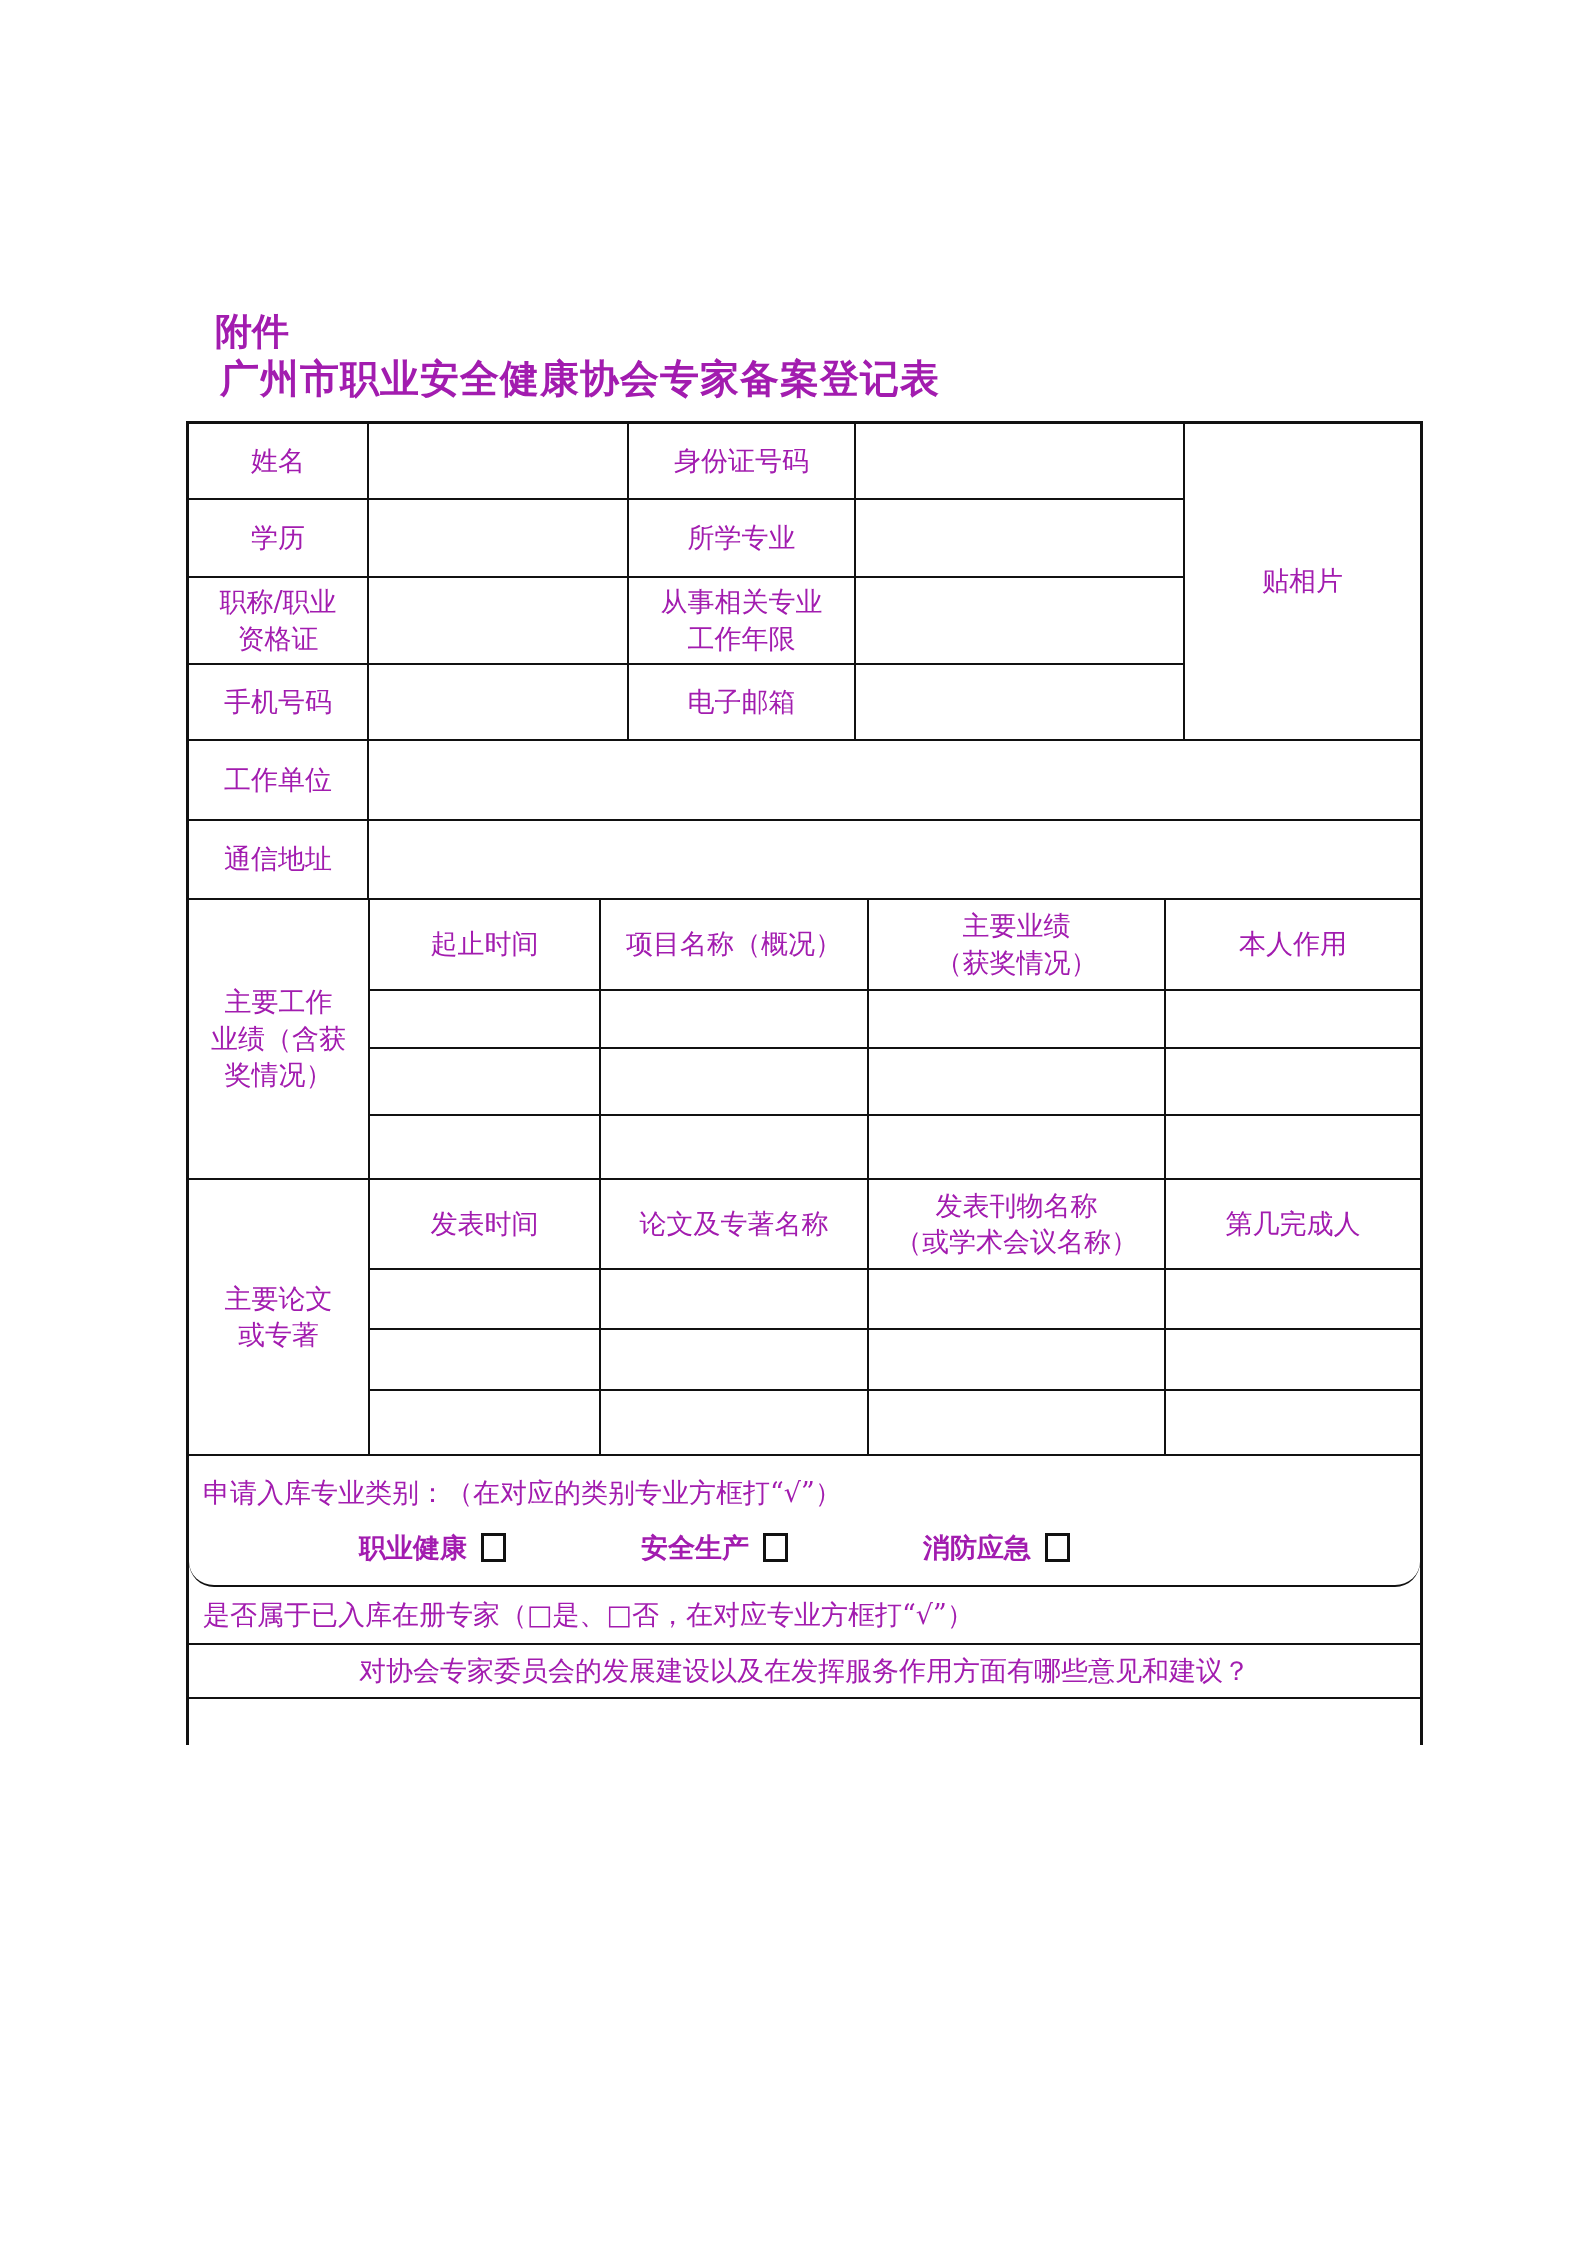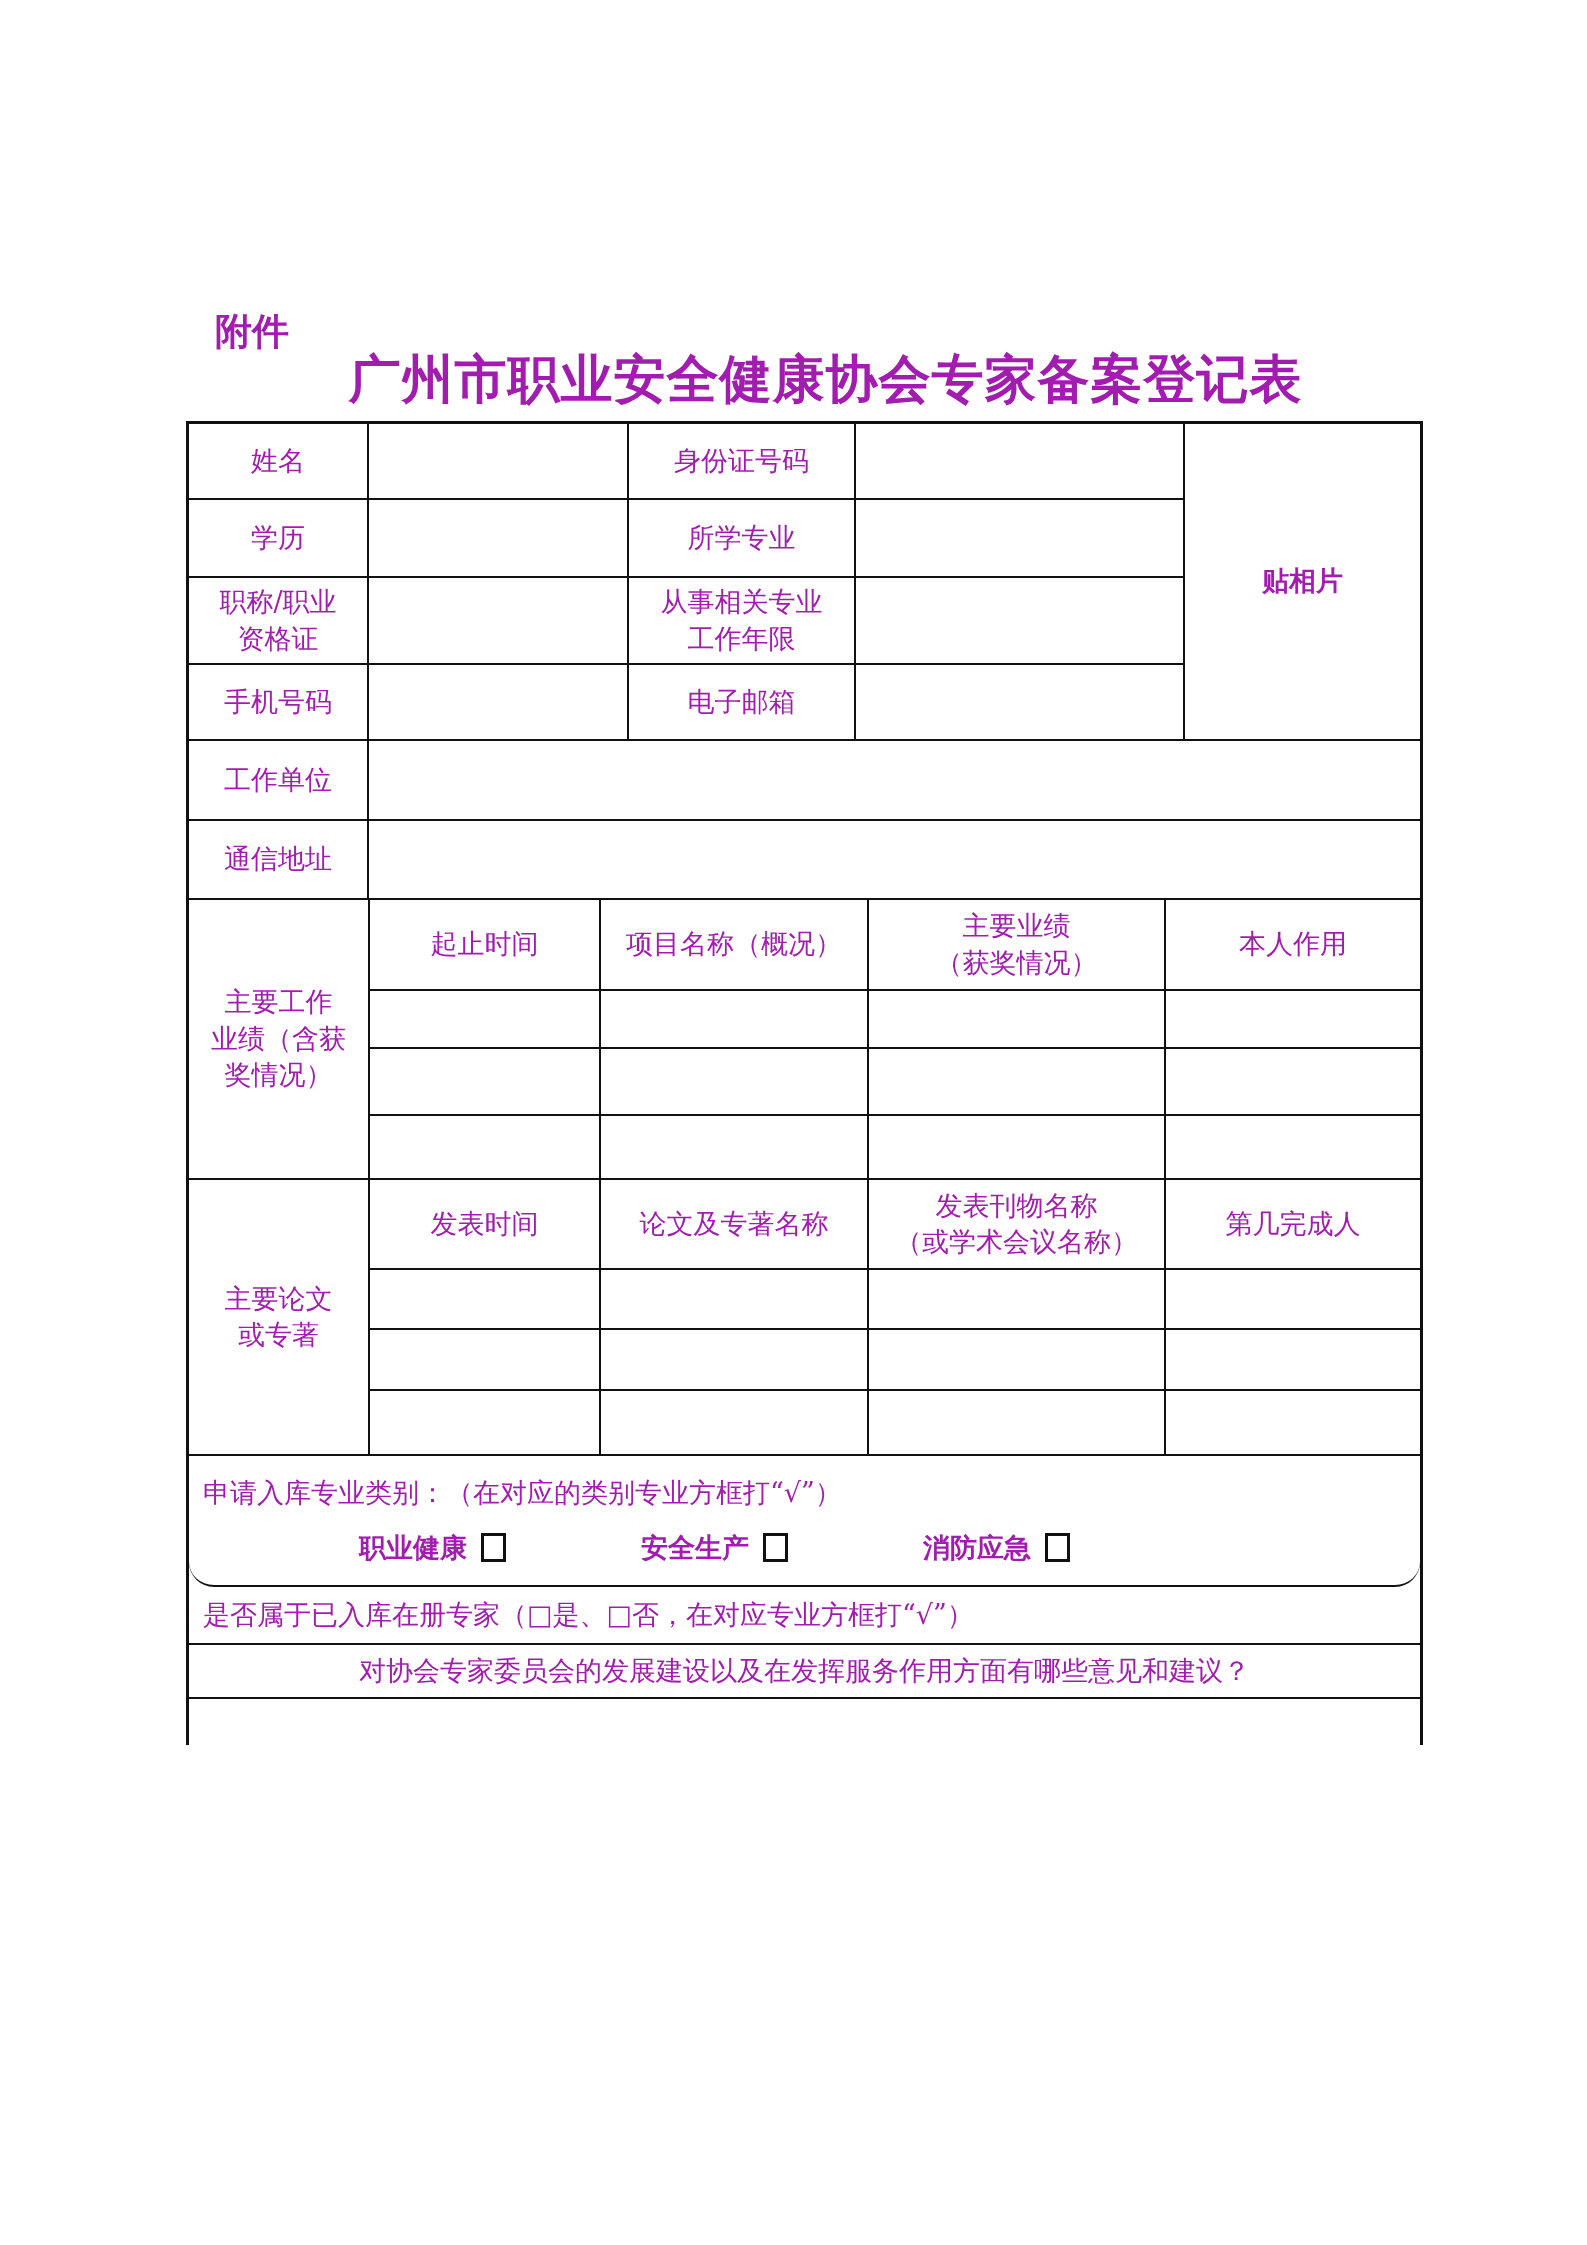--- a/index.html
+++ b/index.html
@@ -10,24 +10,23 @@
     font-family:"DejaVu Serif","Liberation Serif",serif;
     color:#a21caf;
     overflow:hidden;
   }
   .attachment{
     position:absolute;left:215px;top:310px;
     font-family:"DejaVu Sans","Liberation Sans",sans-serif;
     font-weight:700;font-size:37px;line-height:1.2;
   }
   .doc-title{
-    position:absolute;left:210px;top:346px;width:1231px;
-    text-align:center;
+    position:absolute;left:220px;top:346px;width:1231px;
     font-family:"DejaVu Sans","Liberation Sans",sans-serif;
-    font-weight:700;font-size:52px;line-height:66px;
+    font-weight:700;font-size:39px;line-height:66px;
     letter-spacing:1px;white-space:nowrap;
   }
   .tbl{
     position:absolute;left:186px;top:421px;
     width:1231px;height:1502px;
     border:3px solid #111;
     box-sizing:content-box;
     font-size:27px;
   }
   .sec{display:grid;}
@@ -38,21 +37,21 @@
   .sec-papers{grid-template-columns:181px 231px 268px 297px 254px;
               grid-template-rows:90px 60px 61px 65px;}
   .cell{
     border-right:2px solid #111;border-bottom:2px solid #111;
     display:flex;align-items:center;justify-content:center;
     text-align:center;white-space:pre-line;line-height:1.35;
     box-sizing:border-box;padding:2px 6px;
   }
   .cell.noR{border-right:none;}
   .cell.input{padding:0;}
-  .photo-cell{grid-column:5;grid-row:1/5;font-weight:bold;}
+  .photo-cell{grid-column:5;grid-row:1/5;}
   .span-label{grid-column:1;}
   .wide-input{grid-column:2/6;}
   .sec-label{grid-row:1/5;grid-column:1;}
   .free-row{
     border-bottom:2px solid #111;box-sizing:border-box;
     display:flex;flex-direction:column;justify-content:center;
     padding:0 14px;line-height:1.35;
   }
   .free-row.noB{border-bottom:none;}
   .row-category{height:131px;border-radius:25px;}

